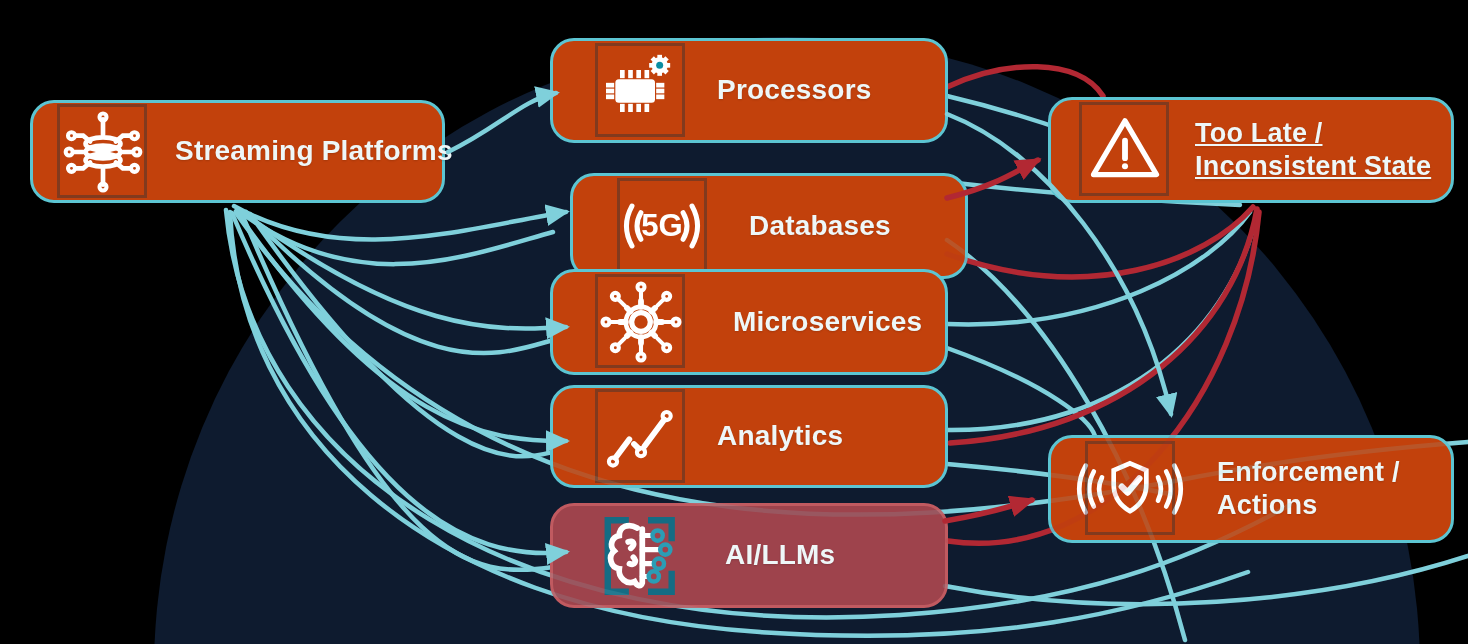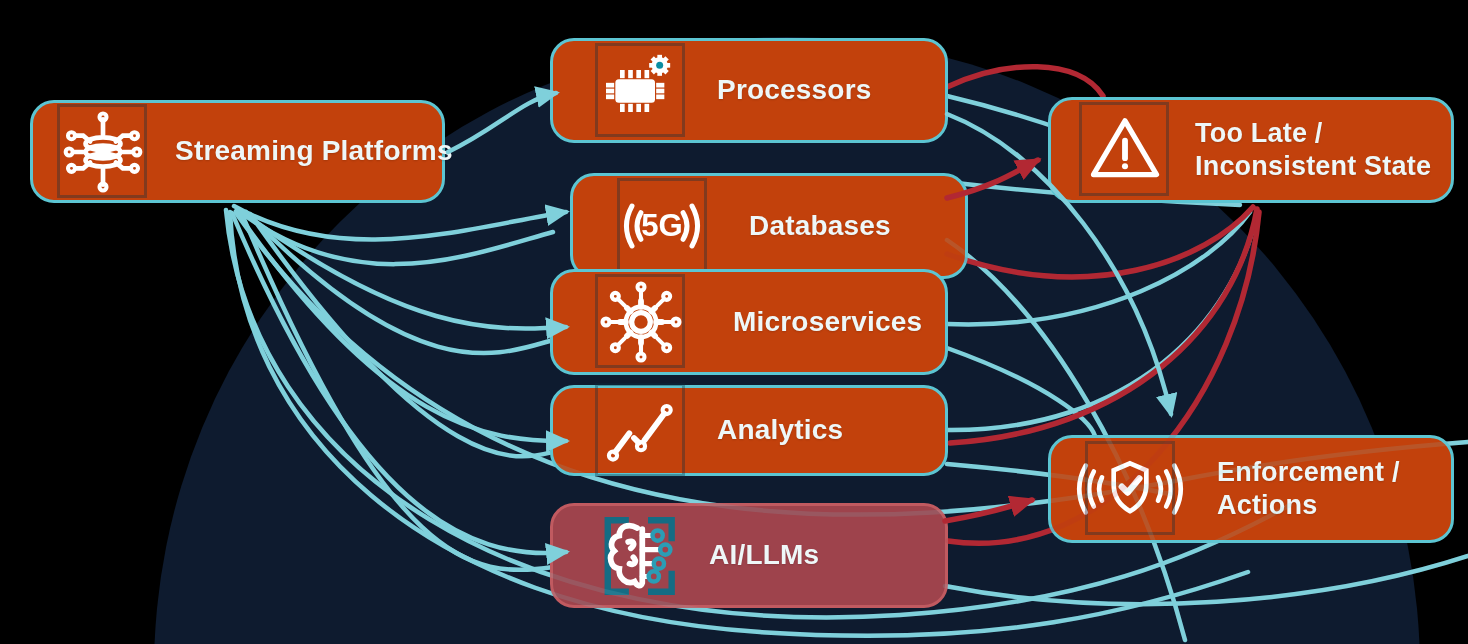--- a/index.html
+++ b/index.html
@@ -28,23 +28,23 @@
     display:flex;align-items:center;justify-content:center;
   }
   .iconwrap.framed::before{
     content:"";position:absolute;left:2px;top:-4px;width:90px;height:94px;
     border:3px solid rgba(8,45,66,.35);box-sizing:border-box;
   }
   #node-streaming{left:30px;top:100px;width:415px;height:103px;padding-left:22px;gap:24px;}
   #node-processors{left:550px;top:38px;width:398px;height:105px;padding-left:40px;gap:28px;}
   #node-databases{left:570px;top:153px;width:398px;height:106px;padding-left:24px;gap:22px;margin-top:20px;}
   #node-microservices{left:550px;top:269px;width:398px;height:106px;padding-left:40px;gap:44px;}
-  #node-analytics{left:550px;top:385px;width:398px;height:91px;padding-left:40px;gap:28px;text-align:center;}
-  #node-ai{left:550px;top:503px;width:398px;height:105px;padding-left:40px;gap:20px;}
-  #node-toolate{left:1048px;top:97px;width:406px;height:106px;padding-left:26px;gap:22px;}
+  #node-analytics{left:550px;top:385px;width:398px;height:103px;padding-left:40px;gap:28px;text-align:center;}
+  #node-ai{left:550px;top:503px;width:398px;height:105px;padding-left:40px;gap:36px;}
+  #node-toolate{left:1048px;top:97px;width:406px;height:106px;padding-left:26px;gap:22px;text-decoration:underline;}
   #node-enforcement{left:1048px;top:435px;width:406px;height:108px;padding-left:14px;gap:22px;}
   .iconwrap.wide{width:130px;}
   .iconwrap.wide.framed::before{left:20px;width:90px;}
 </style>
 </head>
 <body>
 
 <div id="canvas">
   <div id="bg-circle"></div>
 

